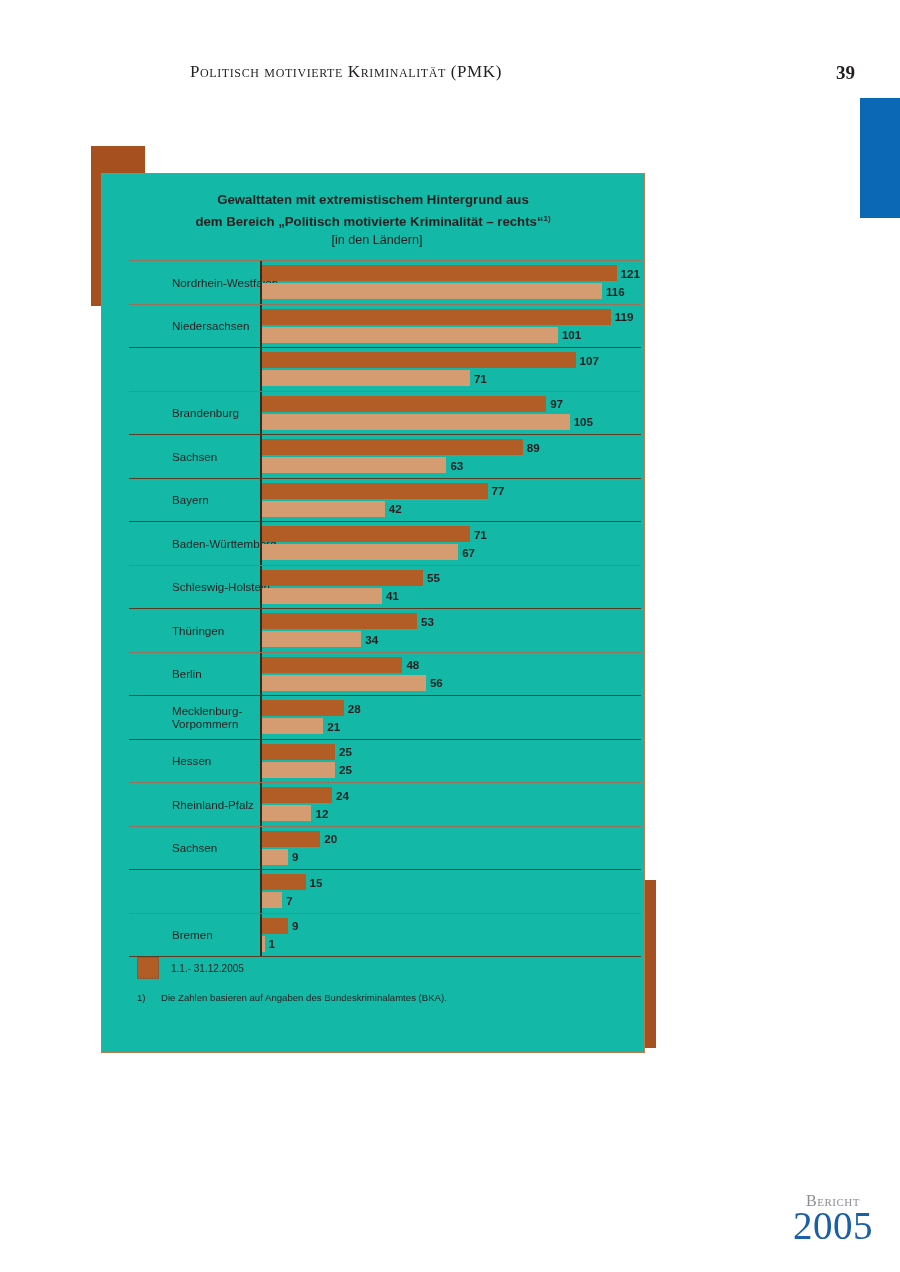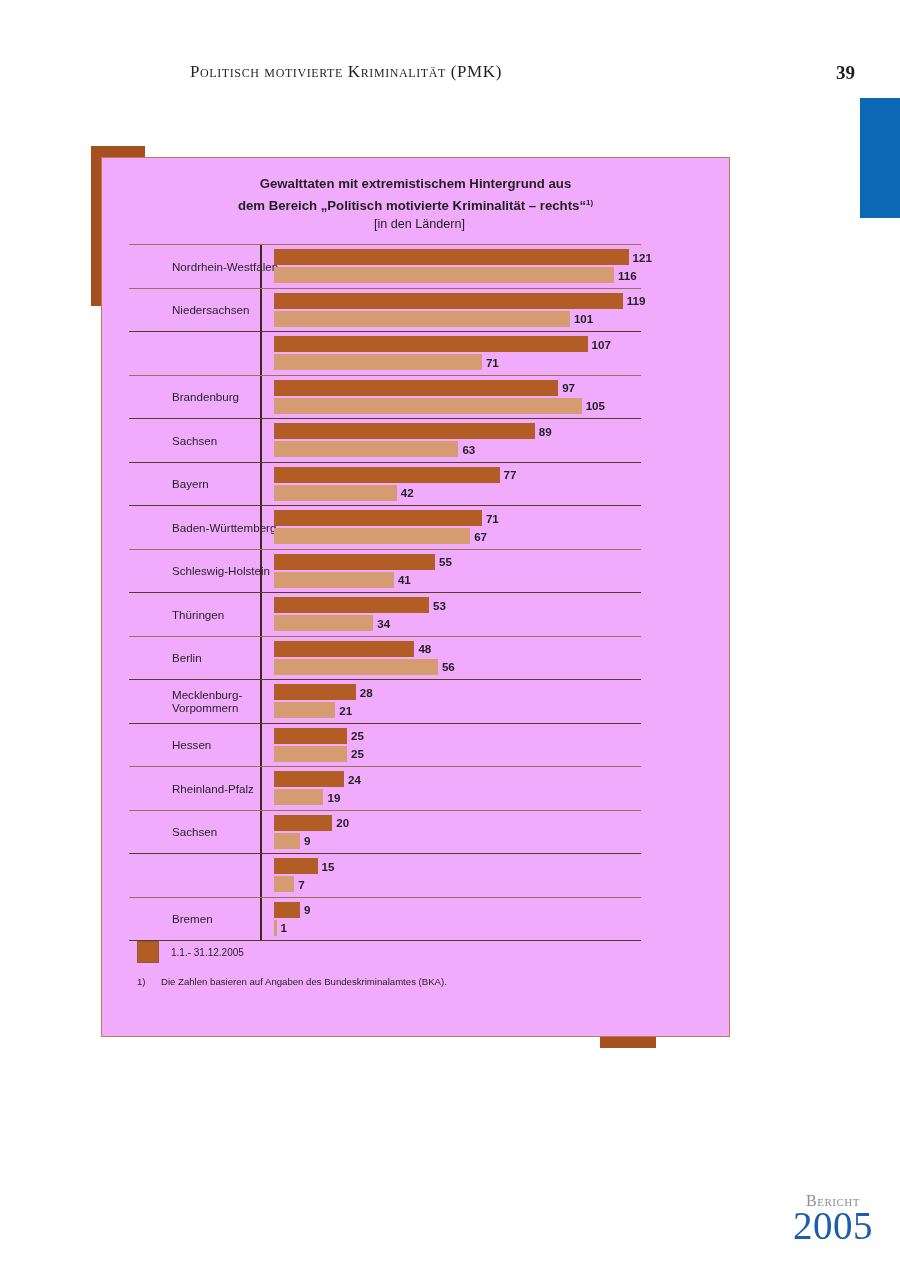--- a/index.html
+++ b/index.html
@@ -49,23 +49,23 @@
     position:absolute;left:600px;top:880px;width:56px;height:168px;
     background:#a6501f;
   }
   .deco-br-arm{
     position:absolute;left:600px;top:1036px;width:56px;height:12px;
     background:#a6501f;
   }
 
   
   .panel{
-    position:absolute;left:101px;top:157px;
-    width:629px;height:880px;
-    background:#f0abfc;
+    position:absolute;left:101px;top:173px;
+    width:544px;height:880px;
+    background:#14b8a6;
     border:1px solid #c07a4e;
     box-sizing:border-box;
   }
 
   .chart-title{
     margin:16px 0 0 0;
     text-align:center;
     font-size:13.2px;font-weight:bold;color:#231f20;
     line-height:19px;
   }
@@ -95,21 +95,21 @@
     position:absolute;left:8px;top:0;
     width:120px;height:42.5px;
     display:flex;align-items:center;
     font-size:11.6px;color:#231f20;line-height:13.5px;margin-left:35px;
   }
   .axis{
     position:absolute;left:131px;top:0;width:1.6px;height:42.5px;
     background:#3d2a1c;
   }
   .bars{
-    position:absolute;left:132.6px;top:0;height:42.5px;right:0;margin-left:12px;
+    position:absolute;left:132.6px;top:0;height:42.5px;right:0;
   }
   .bar-wrap{
     position:absolute;left:0;height:16px;
     display:flex;align-items:center;
   }
   .bar-wrap.b2005{top:4px;}
   .bar-wrap.b2004{top:22px;}
   .bar{
     height:16px;
   }
@@ -353,21 +353,21 @@
       <div class="row thin">
         <div class="row-label">Rheinland-Pfalz</div>
         <div class="axis"></div>
         <div class="bars">
           <div class="bar-wrap b2005">
             <div class="bar c2005" style="width: 70.4132px;"></div>
             <span class="bar-val">24</span>
           </div>
           <div class="bar-wrap b2004">
             <div class="bar c2004" style="width: 49.876px;"></div>
-            <span class="bar-val">19</span>
+            <span class="bar-val">12</span>
           </div>
         </div>
       </div>
       <div class="row">
         <div class="row-label">Sachsen</div>
         <div class="axis"></div>
         <div class="bars">
           <div class="bar-wrap b2005">
             <div class="bar c2005" style="width: 58.6777px;"></div>
             <span class="bar-val">20</span>

